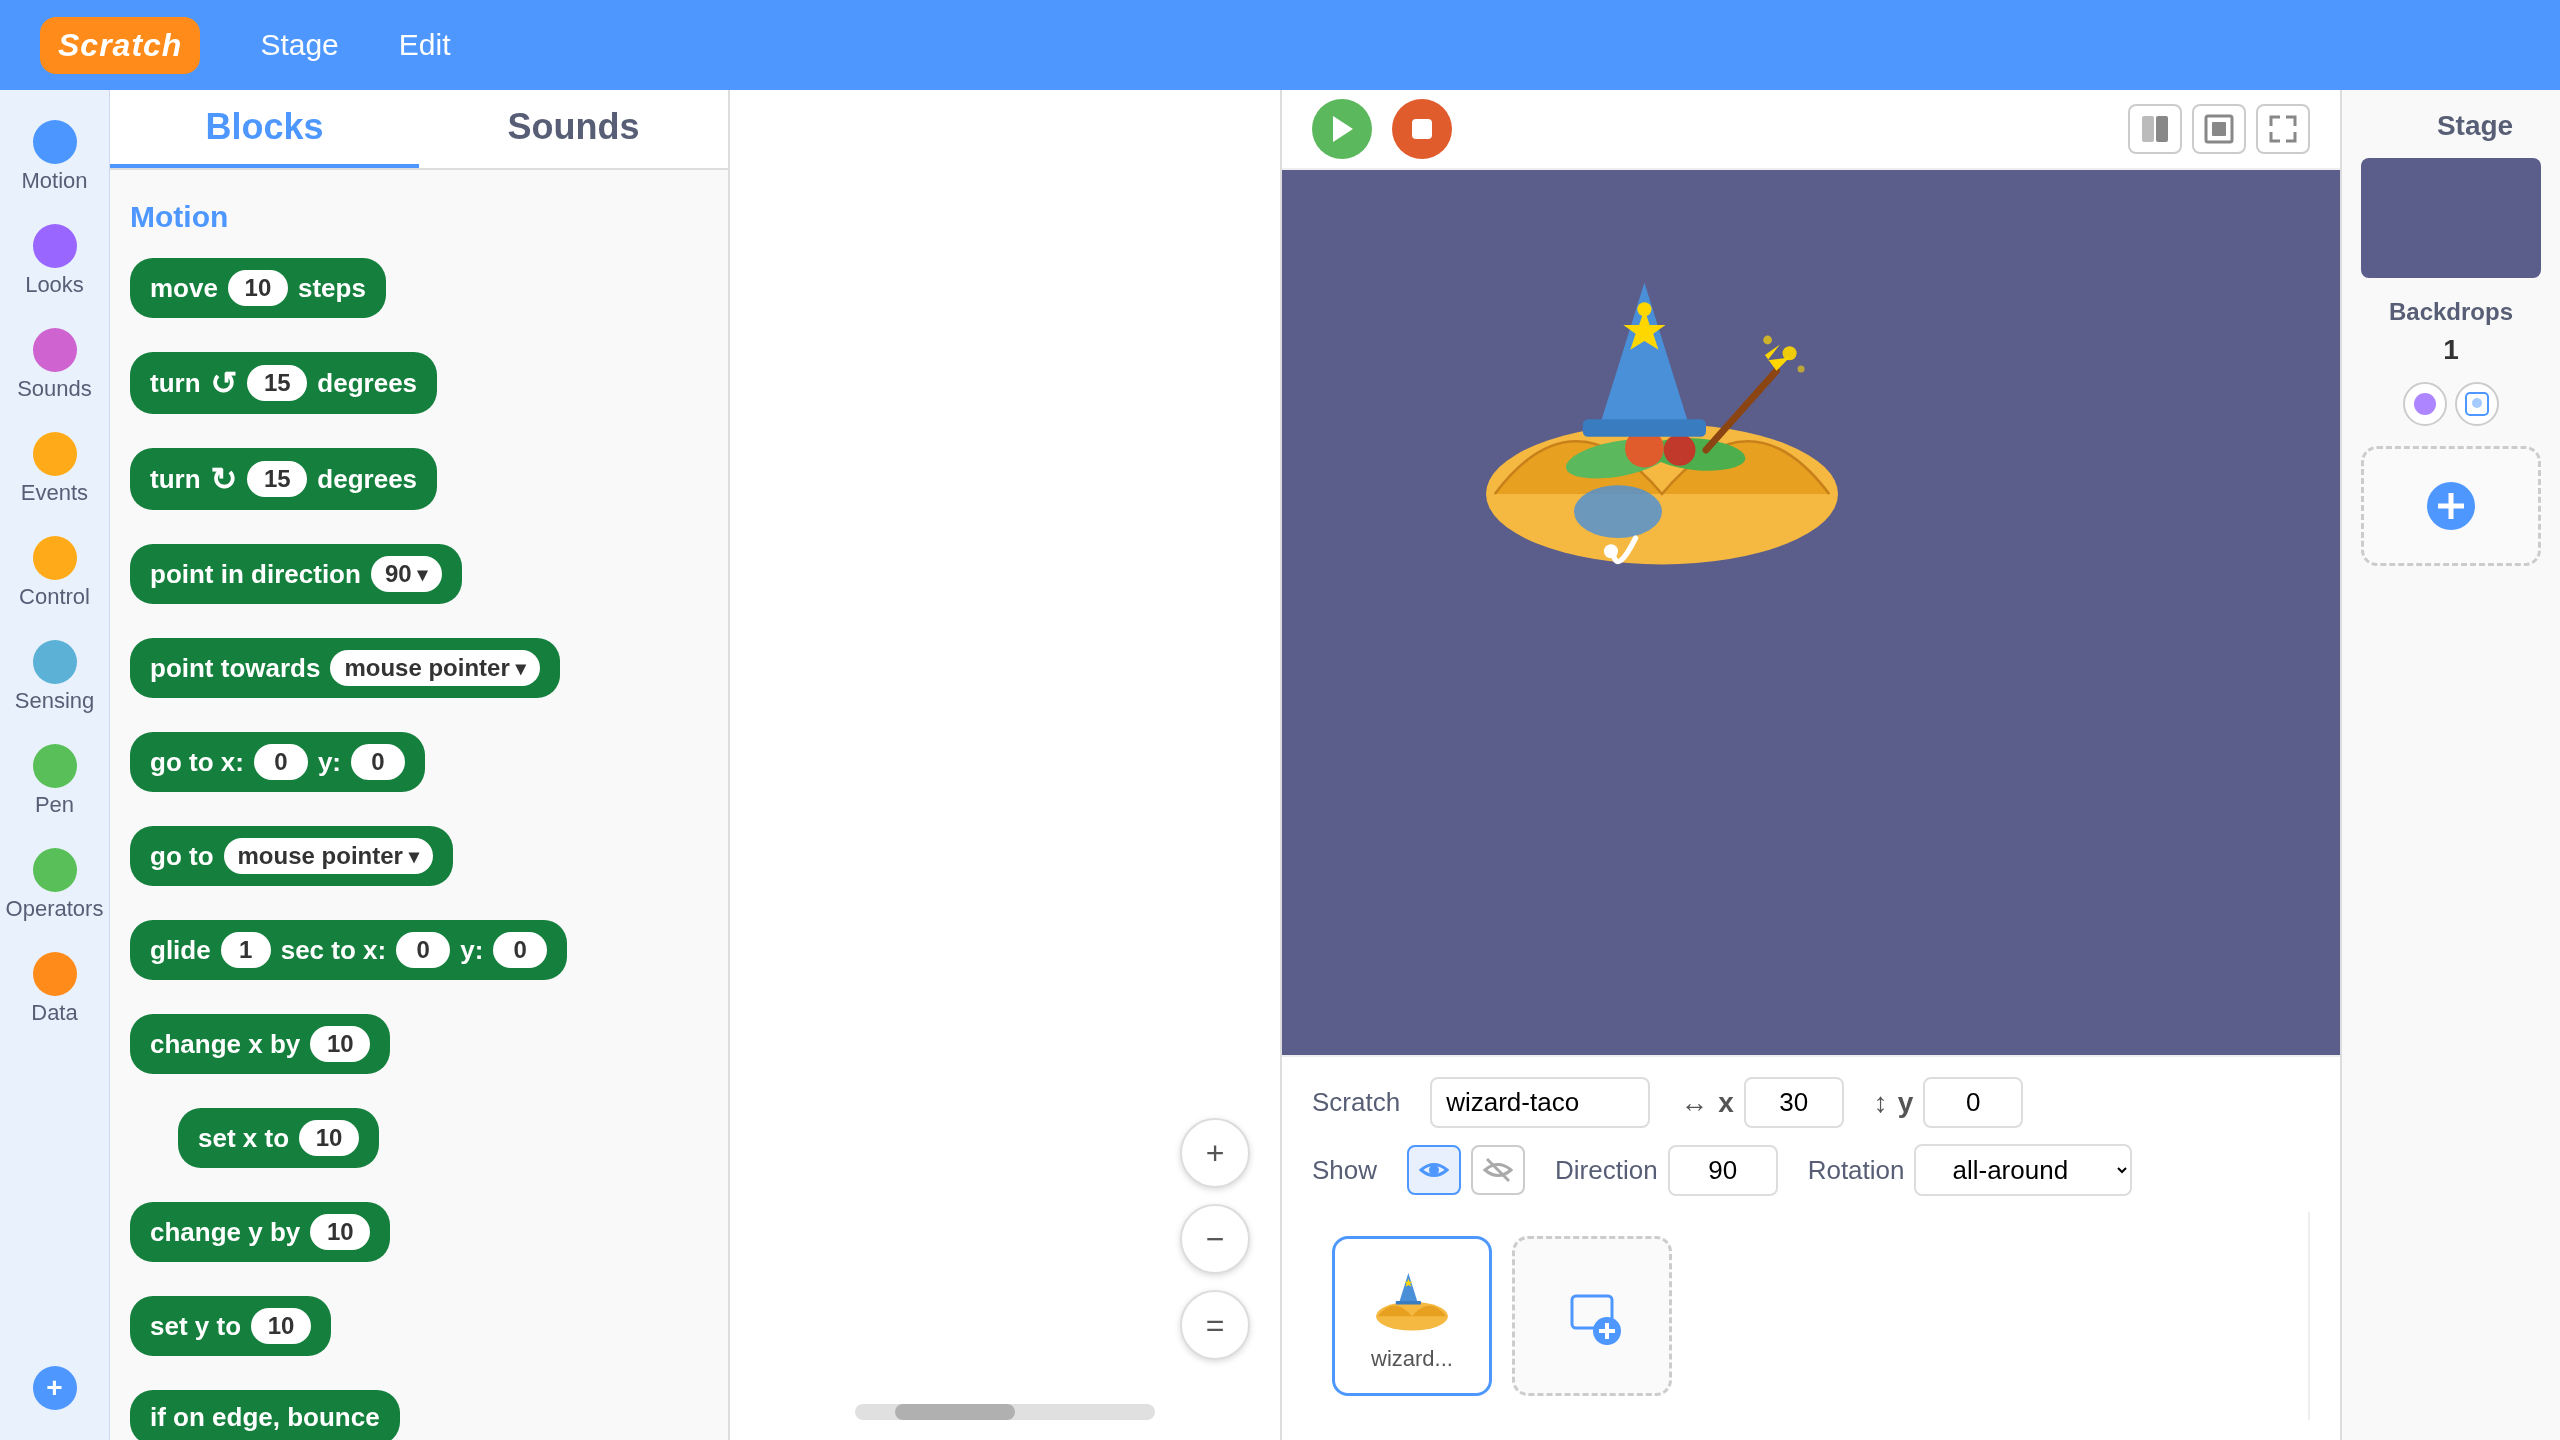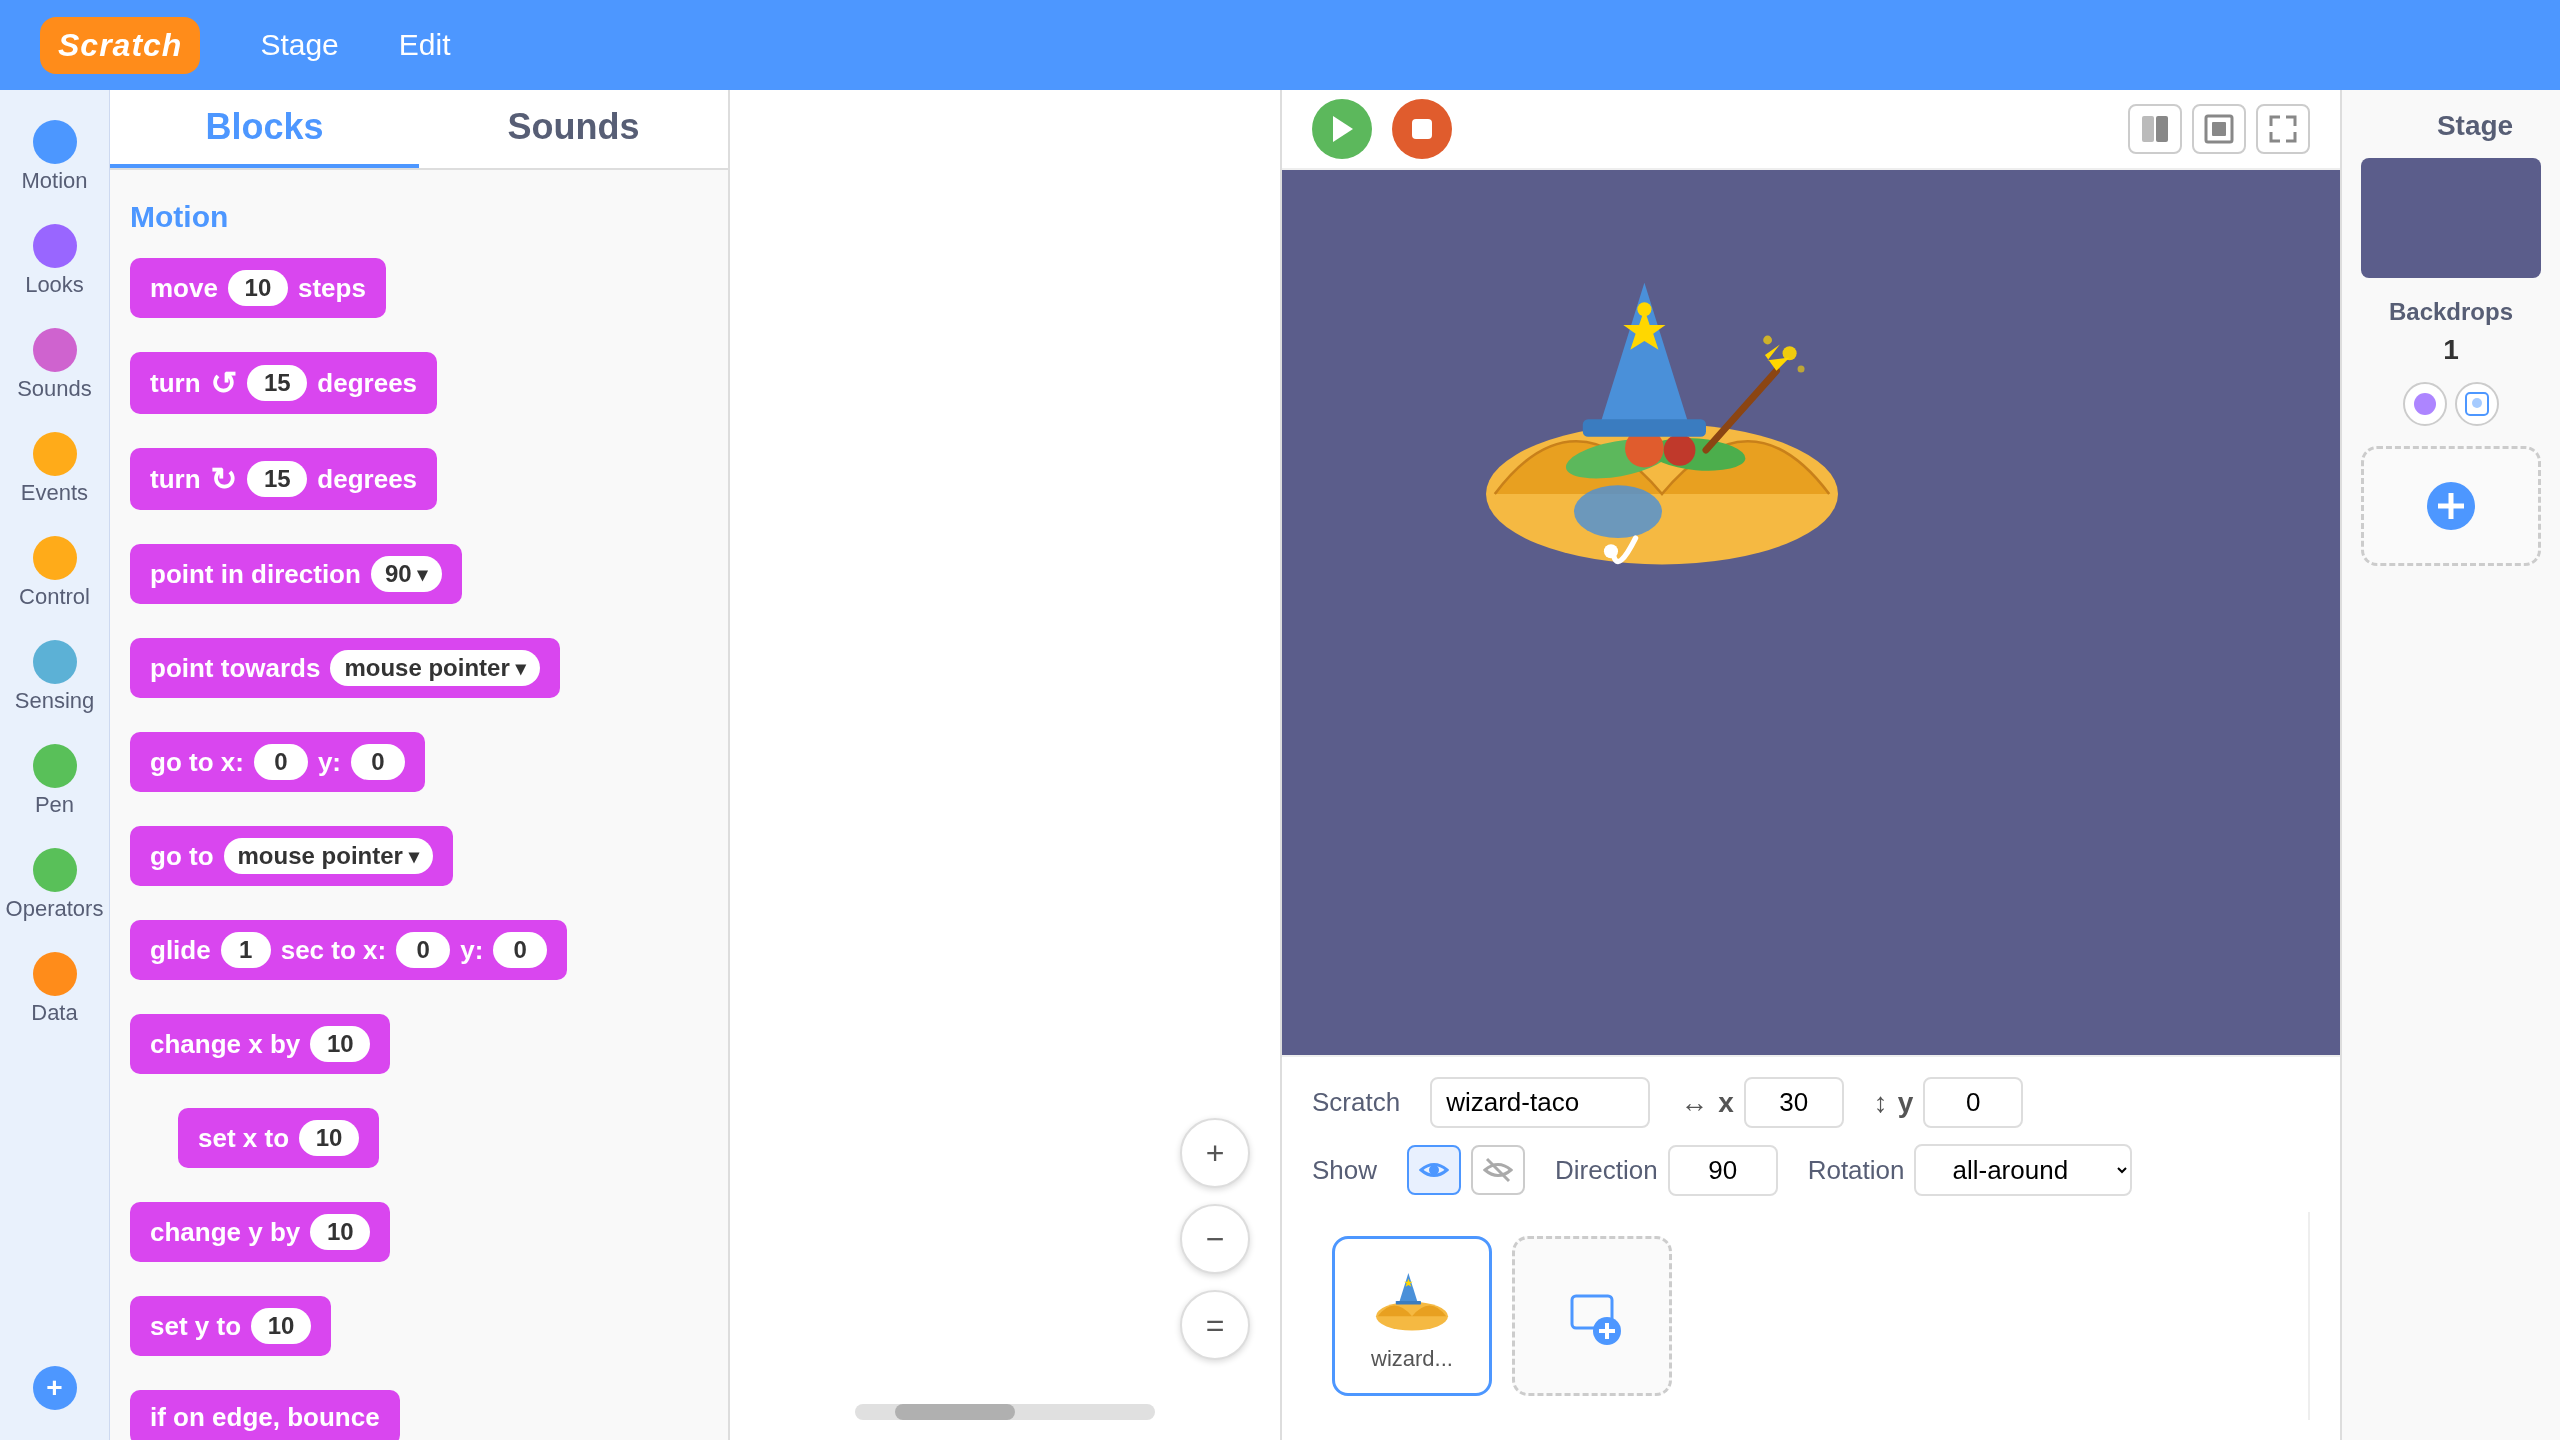--- a/index.html
+++ b/index.html
@@ -67,21 +67,21 @@
       border-radius: 10px; padding: 12px 20px;
       margin-bottom: 16px; gap: 10px;
       font-size: 26px; font-weight: 600; color: white;
       cursor: grab; user-select: none; white-space: nowrap;
       position: relative;
     }
     .block::before, .block::after {
       content: ''; position: absolute;
     }
     
-    .block-motion { background: #d946ef; }
+    .block-motion { background: #15803d; border-radius: 23px; }
 
     .block-input {
       background: white; color: #333; border-radius: 20px;
       padding: 4px 14px; font-size: 24px; font-weight: 600;
       min-width: 50px; text-align: center; border: none;
     }
     .block-dropdown {
       background: white; color: #333; border-radius: 20px;
       padding: 4px 14px 4px 14px; font-size: 24px; font-weight: 600;
       display: inline-flex; align-items: center; gap: 6px;

